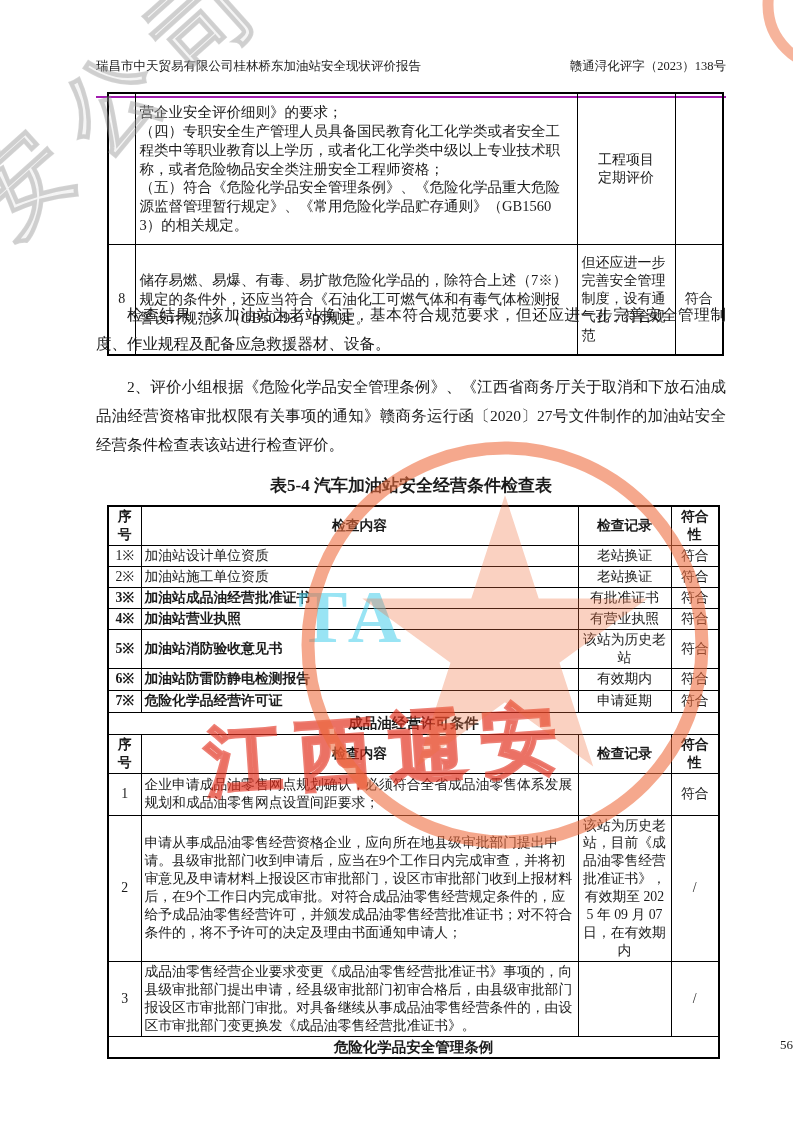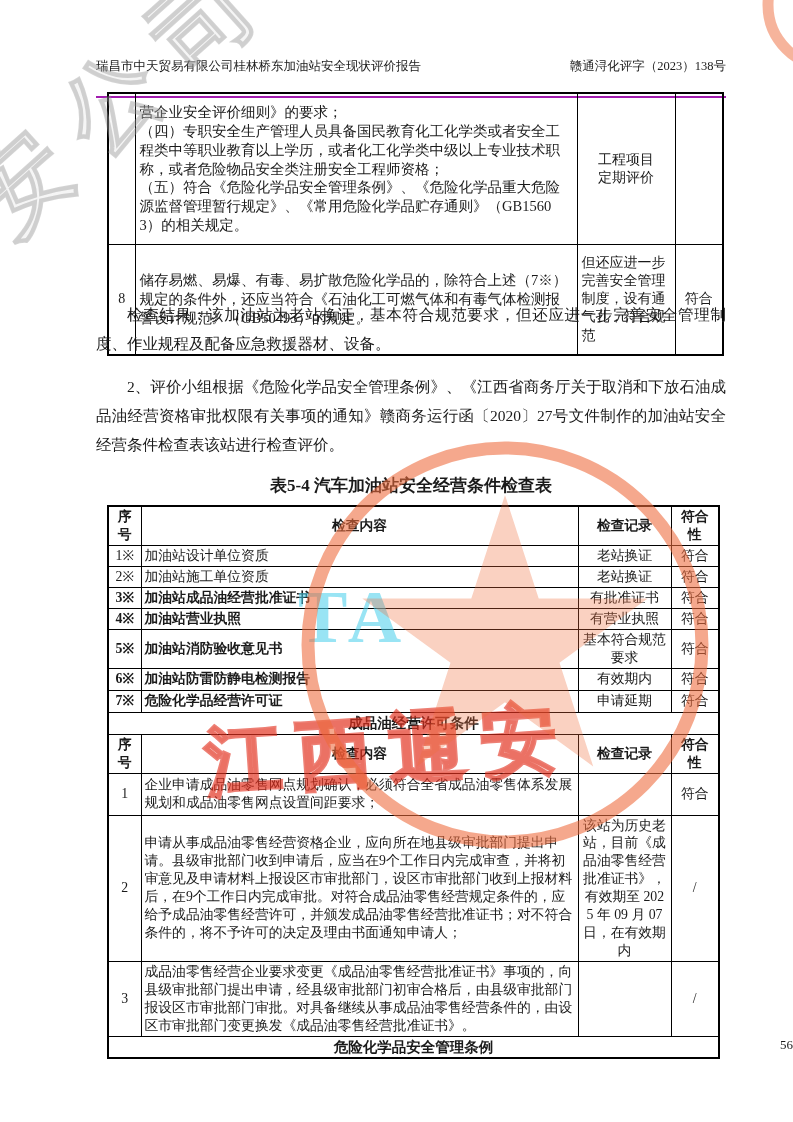--- a/index.html
+++ b/index.html
@@ -135,21 +135,21 @@
     </tr>
     <tr style="height:21px">
       <td class="c b">4※</td>
       <td class="b">加油站营业执照</td>
       <td class="c">有营业执照</td>
       <td class="c">符合</td>
     </tr>
     <tr style="height:36px">
       <td class="c b">5※</td>
       <td class="b">加油站消防验收意见书</td>
-      <td class="c">基本符合规范要求</td>
+      <td class="c">该站为历史老站</td>
       <td class="c">符合</td>
     </tr>
     <tr style="height:22px">
       <td class="c b">6※</td>
       <td class="b">加油站防雷防静电检测报告</td>
       <td class="c">有效期内</td>
       <td class="c">符合</td>
     </tr>
     <tr style="height:22px">
       <td class="c b">7※</td>

